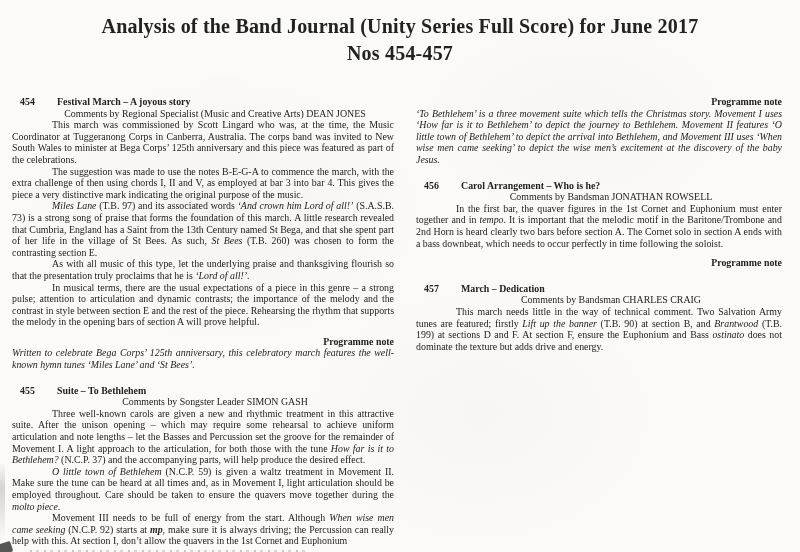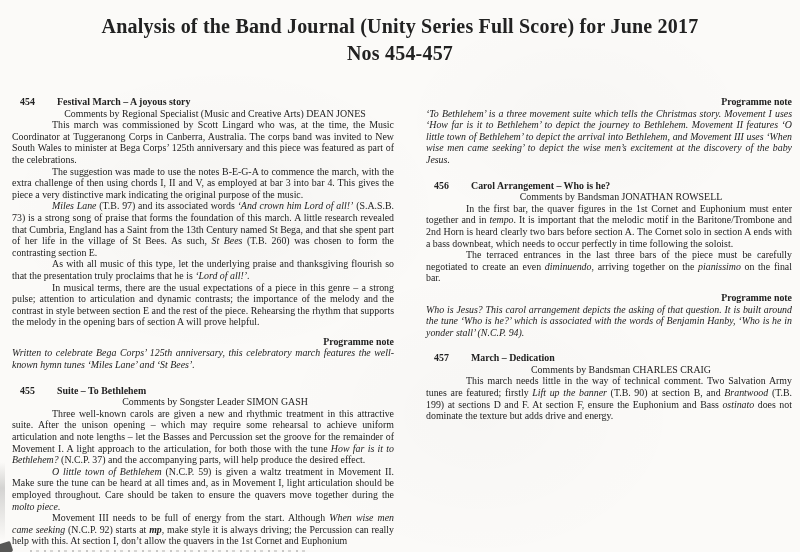--- a/index.html
+++ b/index.html
@@ -24,21 +24,21 @@
     text-align:center;
     font-weight:bold;
     font-size:20px;
     line-height:27px;
     letter-spacing:0.2px;
   }
   .columns {
     display:flex;
     margin-top:29px;
     padding-left:12px;
-    gap:32px;
+    gap:22px;
   }
   .col { font-size:9.9px; line-height:11.6px; }
   .col-left  { width:382px; flex:none; }
   .col-right { width:366px; flex:none; }
   .col > :first-child { margin-top:0; }
 
   .sec-head { font-weight:bold; margin-top:14px; }
   .sec-num  { display:inline-block; width:45px; padding-left:8px; }
   .byline   { text-align:center; padding-left:24px; }
   .para     { text-align:justify; text-indent:40px; }
@@ -79,31 +79,29 @@
         <p class="para">The suggestion was made to use the notes B-E-G-A to commence the march, with the extra challenge of then using chords I, II and V, as employed at bar 3 into bar 4. This gives the piece a very distinctive mark indicating the original purpose of the music.</p>
         <p class="para"><span class="i">Miles Lane</span><span> (T.B. 97) and its associated words </span><span class="i">‘And crown him Lord of all!’</span><span> (S.A.S.B. 73) is a strong song of praise that forms the foundation of this march. A little research revealed that Cumbria, England has a Saint from the 13th Century named St Bega, and that she spent part of her life in the village of St Bees. As such, </span><span class="i">St Bees</span><span> (T.B. 260) was chosen to form the contrasting section E.</span></p>
         <p class="para"><span>As with all music of this type, let the underlying praise and thanksgiving flourish so that the presentation truly proclaims that he is </span><span class="i">‘Lord of all!’</span><span>.</span></p>
         <p class="para">In musical terms, there are the usual expectations of a piece in this genre – a strong pulse; attention to articulation and dynamic contrasts; the importance of the melody and the contrast in style between section E and the rest of the piece. Rehearsing the rhythm that supports the melody in the opening bars of section A will prove helpful.</p>
         <div class="note-head">Programme note</div>
         <p class="note-para">Written to celebrate Bega Corps’ 125th anniversary, this celebratory march features the well-known hymn tunes ‘Miles Lane’ and ‘St Bees’.</p>
         <div class="sec-head"><span class="sec-num">455</span><span class="sec-title">Suite – To Bethlehem</span></div>
         <div class="byline">Comments by Songster Leader SIMON GASH</div>
         <p class="para"><span>Three well-known carols are given a new and rhythmic treatment in this attractive suite. After the unison opening – which may require some rehearsal to achieve uniform articulation and note lengths – let the Basses and Percussion set the groove for the remainder of Movement I. A light approach to the articulation, for both those with the tune </span><span class="i">How far is it to Bethlehem?</span><span> (N.C.P. 37) and the accompanying parts, will help produce the desired effect.</span></p>
         <p class="para"><span class="i">O little town of Bethlehem</span><span> (N.C.P. 59) is given a waltz treatment in Movement II. Make sure the tune can be heard at all times and, as in Movement I, light articulation should be employed throughout. Care should be taken to ensure the quavers move together during the </span><span class="i">molto piece</span><span>.</span></p>
-        <p class="para"><span>Movement III needs to be full of energy from the start. Although </span><span class="i">When wise men came seeking</span><span> (N.C.P. 92) starts at </span><span class="bi">mp</span><span>, make style it is always driving; the Percussion can really help with this. At section I, don’t allow the quavers in the 1st Cornet and Euphonium</span></p>
+        <p class="para"><span>Movement III needs to be full of energy from the start. Although </span><span class="i">When wise men came seeking</span><span> (N.C.P. 92) starts at </span><span class="bi">mp</span><span>, make sure it is always driving; the Percussion can really help with this. At section I, don’t allow the quavers in the 1st Cornet and Euphonium</span></p>
       </div>
     <div class="col col-right" id="col-right">
         <div class="note-head">Programme note</div>
         <p class="note-para">‘To Bethlehem’ is a three movement suite which tells the Christmas story. Movement I uses ‘How far is it to Bethlehem’ to depict the journey to Bethlehem. Movement II features ‘O little town of Bethlehem’ to depict the arrival into Bethlehem, and Movement III uses ‘When wise men came seeking’ to depict the wise men’s excitement at the discovery of the baby Jesus.</p>
         <div class="sec-head"><span class="sec-num">456</span><span class="sec-title">Carol Arrangement – Who is he?</span></div>
         <div class="byline">Comments by Bandsman JONATHAN ROWSELL</div>
         <p class="para"><span>In the first bar, the quaver figures in the 1st Cornet and Euphonium must enter together and in </span><span class="i">tempo</span><span>. It is important that the melodic motif in the Baritone/Trombone and 2nd Horn is heard clearly two bars before section A. The Cornet solo in section A ends with a bass downbeat, which needs to occur perfectly in time following the soloist.</span></p>
-        <p class="para"><span>The terraced entrances in the last three bars of the piece must be carefully negotiated to create an even </span><span class="i">diminuendo</span><span>, arriving together on the </span><span class="i">pianissimo</span><span> on the final bar.</span></p>
         <div class="note-head">Programme note</div>
-        <p class="note-para">Who is Jesus? This carol arrangement depicts the asking of that question. It is built around the tune ‘Who is he?’ which is associated with the words of Benjamin Hanby, ‘Who is he in yonder stall’ (N.C.P. 94).</p>
         <div class="sec-head"><span class="sec-num">457</span><span class="sec-title">March – Dedication</span></div>
         <div class="byline">Comments by Bandsman CHARLES CRAIG</div>
         <p class="para"><span>This march needs little in the way of technical comment. Two Salvation Army tunes are featured; firstly </span><span class="i">Lift up the banner</span><span> (T.B. 90) at section B, and </span><span class="i">Brantwood</span><span> (T.B. 199) at sections D and F. At section F, ensure the Euphonium and Bass </span><span class="i">ostinato</span><span> does not dominate the texture but adds drive and energy.</span></p>
       </div>
   </div>
   <div class="edge-smudge"></div>
   <div class="cut-strip"></div>
   <div class="corner-mark"></div>
 </div>
 

